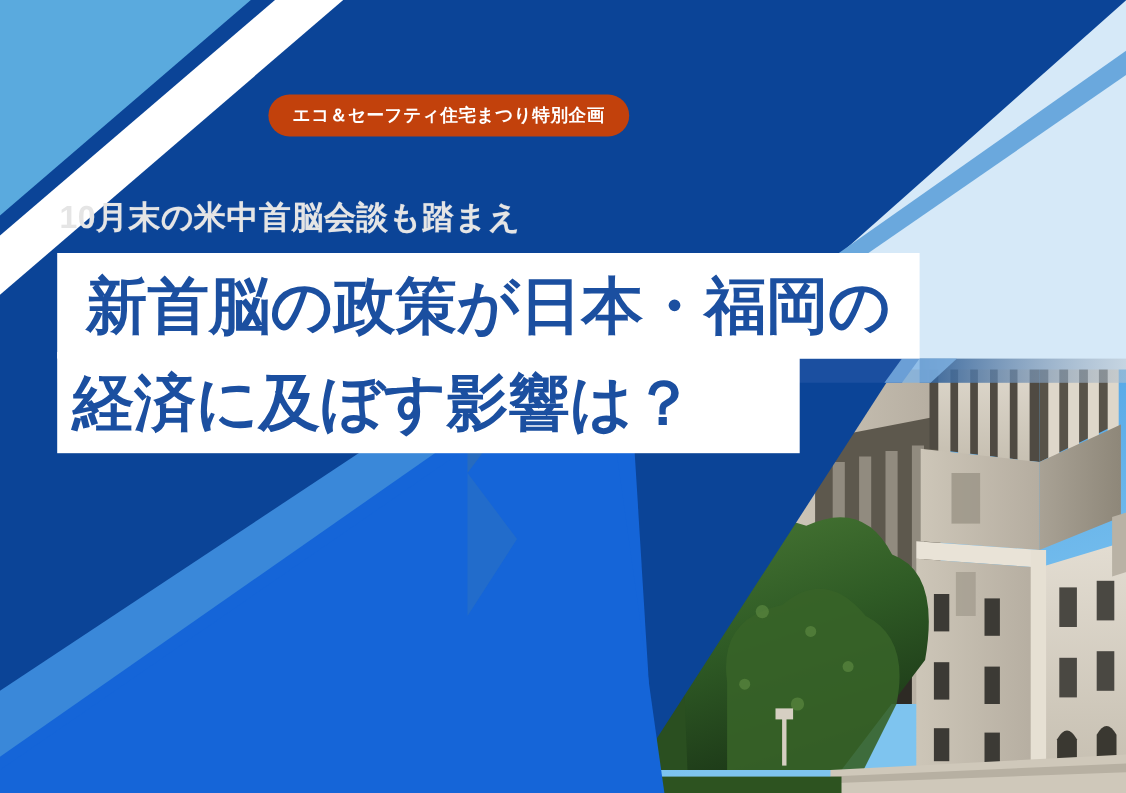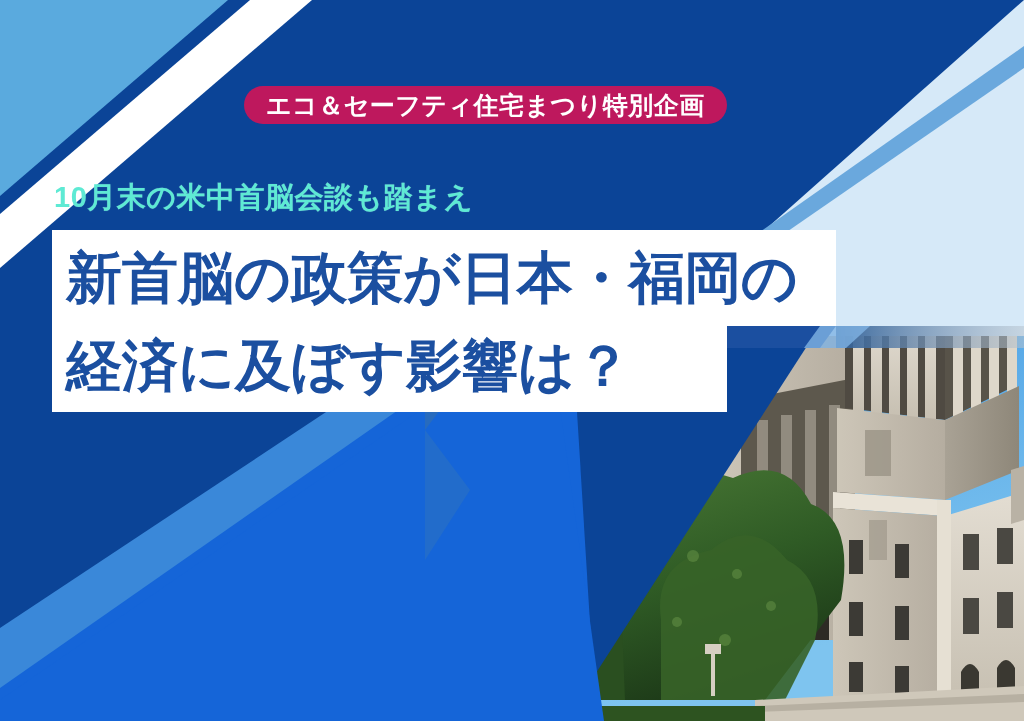--- a/index.html
+++ b/index.html
@@ -38,36 +38,36 @@
   
   .badge {
     position: absolute;
     left: 244px;
     top: 86px;
     height: 38px;
     padding: 0 22px;
     display: flex;
     align-items: center;
     justify-content: center;
-    background: #be185d;
+    background: #c2410c;
     border-radius: 19px;
     color: #ffffff;
-    font-size: 25px;
+    font-size: 16px;
     font-weight: bold;
     letter-spacing: 0.5px;
     white-space: nowrap;
     box-sizing: border-box;
   }
 
   
   .kicker {
     position: absolute;
     left: 54px;
     top: 178px;
-    color: #5eead4;
+    color: #e5e5e5;
     font-size: 29px;
     font-weight: bold;
     letter-spacing: 0.5px;
     white-space: nowrap;
     text-shadow: 0 0 1px rgba(255,255,255,0.35);
   }
 
   
   .headline-block {
     position: absolute;
@@ -82,21 +82,21 @@
     font-weight: bold;
     line-height: 1;
     letter-spacing: 0px;
     white-space: nowrap;
   }
   #hl-1 {
     left: 52px;
     top: 230px;
     width: 784px;
     height: 96px;
-    padding-left: 14px;
+    padding-left: 26px;
   }
   #hl-2 {
     left: 52px;
     top: 320px;
     width: 675px;
     height: 92px;
     padding-left: 14px;
   }
 </style>
 </head>

